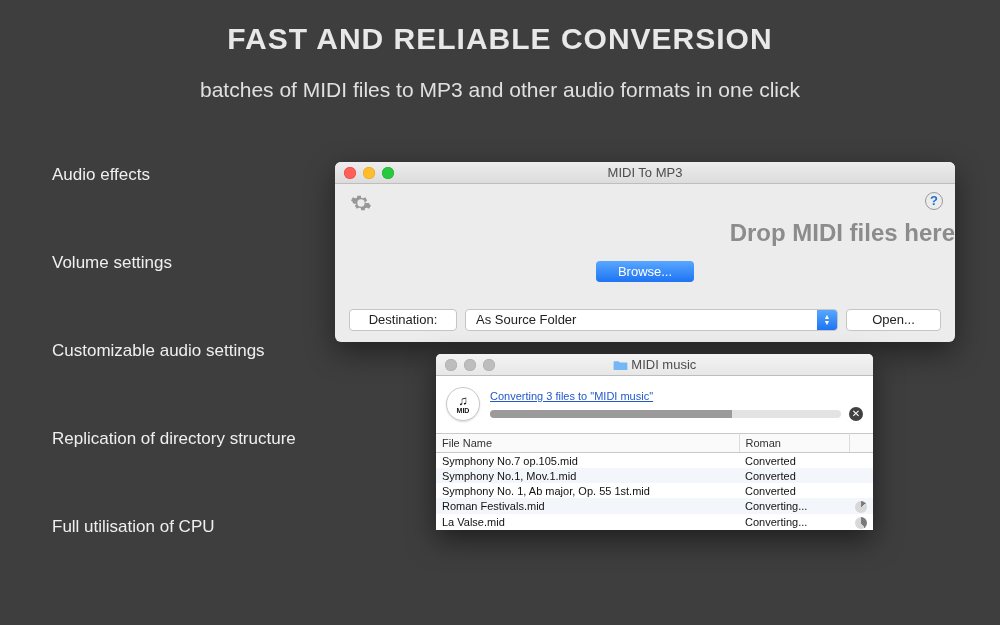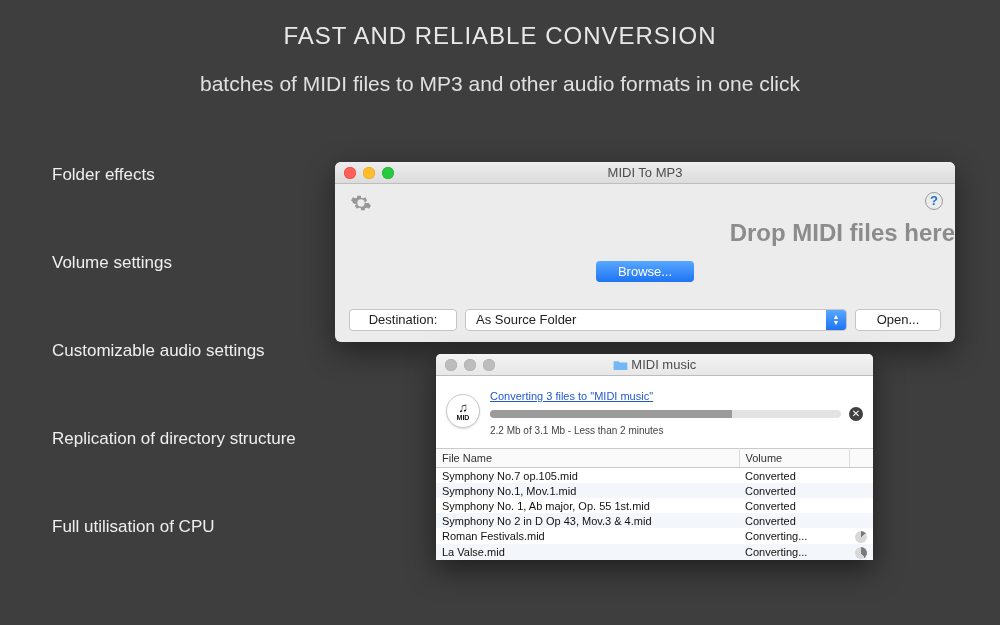--- a/index.html
+++ b/index.html
@@ -8,25 +8,25 @@
     height: 625px;
     background: #3e3e3e;
     font-family: "Helvetica Neue", Helvetica, Arial, sans-serif;
     position: relative;
     overflow: hidden;
     color: #fff;
     font-weight: 300;
   }
   .headline {
     text-align: center;
-    font-size: 24px;
+    font-size: 30px;
     letter-spacing: 1px;
     padding-top: 22px;
     color: #e8e8e8;
-    font-weight: 400;
+    font-weight: 700;
   }
   .subhead {
     text-align: center;
     font-size: 21px;
     color: #e0e0e0;
     margin-top: 22px;
     font-weight: 300;
   }
   .feature-col {
     position: absolute;
@@ -143,21 +143,21 @@
     background: linear-gradient(to bottom,#58a7ff,#1e74f3);
     border-radius: 0 3px 3px 0;
     color: #fff;
     display: flex;
     flex-direction: column;
     align-items: center;
     justify-content: center;
     font-size: 7px;
     line-height: 6px;
   }
-  .open-btn { width: 86px; }
+  .open-btn { width: 95px; }
   
   .progress-window {
     position: absolute;
     left: 436px;
     top: 354px;
     width: 437px;
     background: #fff;
     border-radius: 5px 5px 0 0;
     box-shadow: 0 10px 28px rgba(0,0,0,.5);
     overflow: hidden;
@@ -247,21 +247,21 @@
     vertical-align: middle;
   }
 </style>
 </head>
 <body>
 
 <div class="headline">FAST AND RELIABLE CONVERSION</div>
 <div class="subhead">batches of MIDI files to MP3 and other audio formats in one click</div>
 
 <div class="feature-col">
-  <div>Folder effects</div>
+  <div>Audio effects</div>
   <div>Volume settings</div>
   <div>Customizable audio settings</div>
   <div>Replication of directory structure</div>
   <div>Full utilisation of CPU</div>
 </div>
 
 <div class="mac-window">
   <div class="titlebar">
     <div class="traffic">
       <div class="dot red"></div>
@@ -310,54 +310,48 @@
       <span>MID</span>
     </div>
     <div class="pcol">
       <a class="link-text">Converting 3 files to "MIDI music"</a>
       <div class="bar-row">
         <div class="bar">
             <div class="bar-fill" id="barfill" style="width: 69%;"></div>
           </div>
         <div class="cancel-x">✕</div>
       </div>
-      <div class="progress-sub">2.2 Mb of 3.1 Mb - Less than 2 minutes</div>
     </div>
   </div>
 
   <table class="files">
     <thead>
       <tr>
         <th>File Name</th>
-        <th style="width:110px">Volume</th>
+        <th style="width:110px">Roman</th>
         <th style="width:20px"></th>
       </tr>
     </thead>
     <tbody id="rows">
         <tr class="row">
           <td>Symphony No.7 op.105.mid</td>
           <td>Converted</td>
           <td style="text-align: right; padding-right: 6px;"></td>
         </tr>
         <tr class="row">
           <td>Symphony No.1, Mov.1.mid</td>
           <td>Converted</td>
           <td style="text-align: right; padding-right: 6px;"></td>
         </tr>
         <tr class="row">
           <td>Symphony No. 1, Ab major, Op. 55 1st.mid</td>
           <td>Converted</td>
           <td style="text-align: right; padding-right: 6px;"></td>
         </tr>
         <tr class="row">
-          <td>Symphony No 2 in D Op 43, Mov.3 &amp; 4.mid</td>
-          <td>Converted</td>
-          <td style="text-align: right; padding-right: 6px;"></td>
-        </tr>
-        <tr class="row">
           <td>Roman Festivals.mid</td>
           <td>Converting...</td>
           <td style="text-align: right; padding-right: 6px;"><span class="pie" style="background: conic-gradient(rgb(122, 122, 122) 0deg, rgb(122, 122, 122) 54deg, rgb(216, 216, 216) 54deg, rgb(216, 216, 216) 360deg);"></span></td>
         </tr>
         <tr class="row">
           <td>La Valse.mid</td>
           <td>Converting...</td>
           <td style="text-align: right; padding-right: 6px;"><span class="pie" style="background: conic-gradient(rgb(122, 122, 122) 0deg, rgb(122, 122, 122) 144deg, rgb(216, 216, 216) 144deg, rgb(216, 216, 216) 360deg);"></span></td>
         </tr>
       </tbody>

